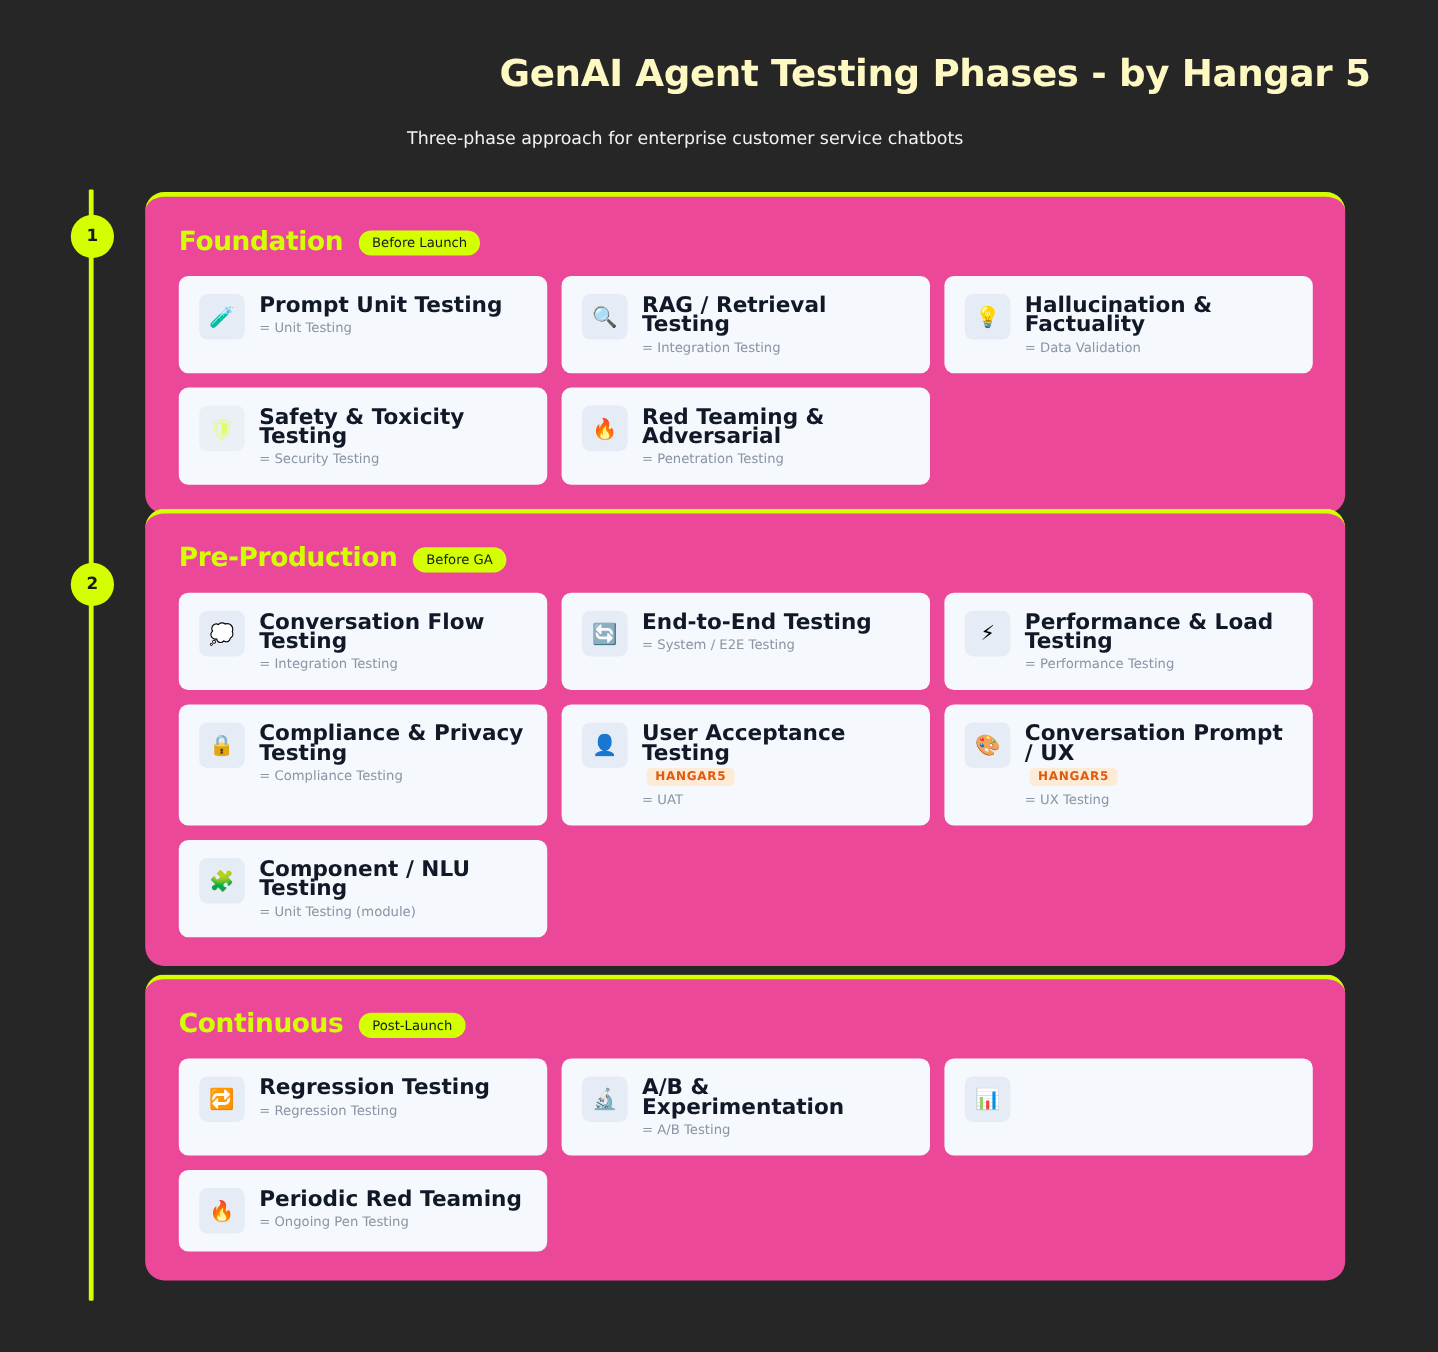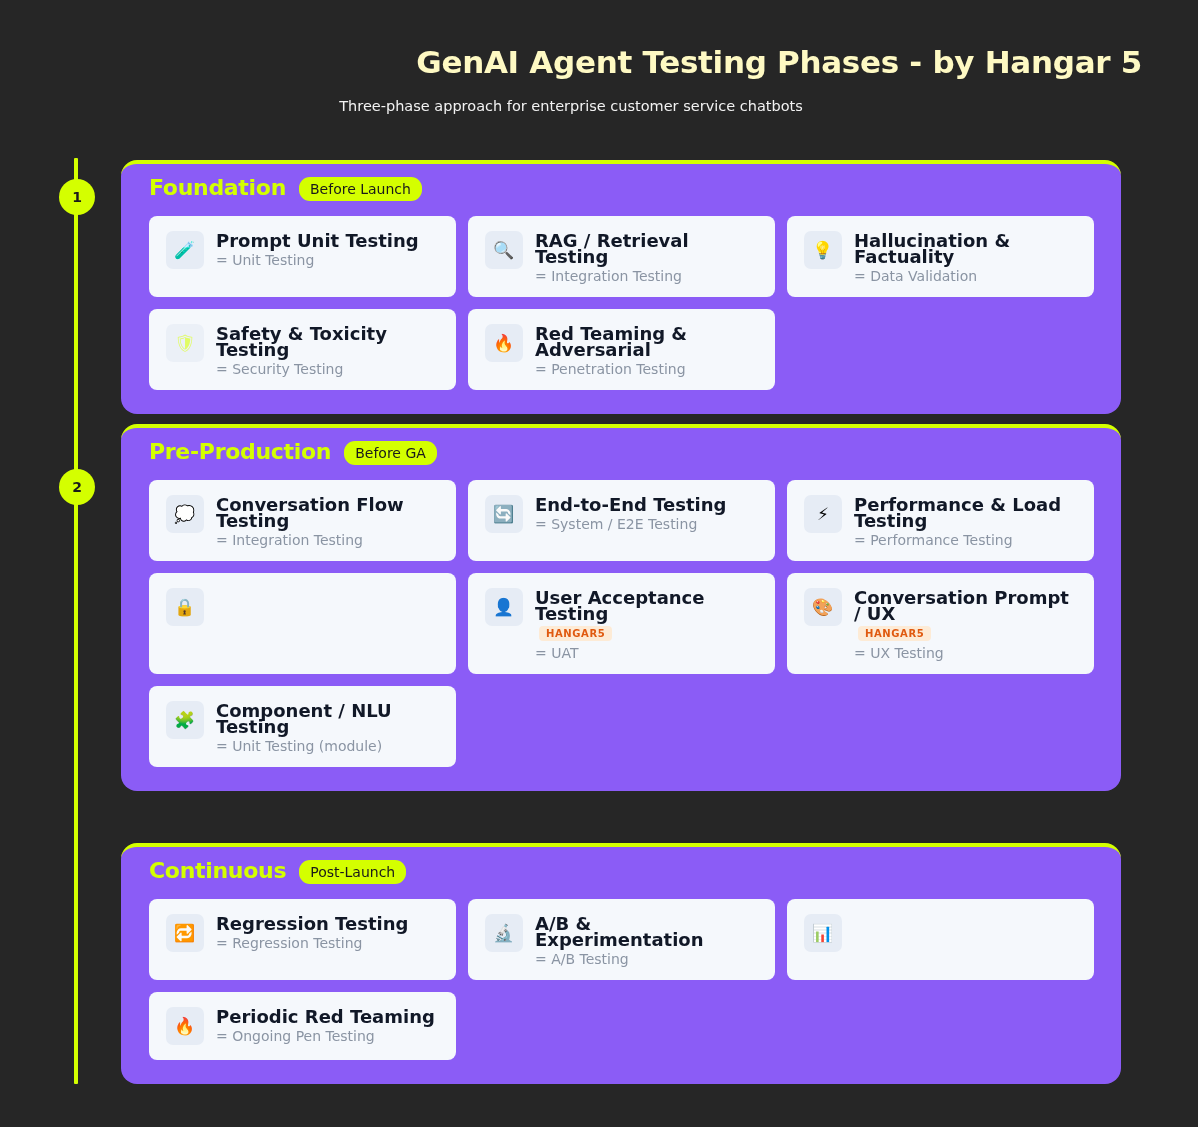--- a/index.html
+++ b/index.html
@@ -1,54 +1,54 @@
 <!DOCTYPE html>
 <html><head>
   <meta charset="utf-8">
   <style>
     * { box-sizing: border-box; margin: 0; padding: 0; }
     html, body { width: 1198px; height: 1127px; background: #262626; overflow: hidden; }
     body { font-family: "DejaVu Sans", "Liberation Sans", sans-serif; position: relative; }
 
     .header { position: absolute; top: 44px; left: 0; width: 1142px; text-align: center; }
     .title { color: #fef9c3; font-size: 31px; font-weight: bold; letter-spacing: -0.3px; text-align: right; }
-    .subtitle { color: #f2f2f2; font-size: 14.5px; margin-top: 18px; }
+    .subtitle { color: #f2f2f2; font-size: 14.5px; margin-top: 28px; }
 
     .timeline-line { position: absolute; left: 74px; top: 158px; width: 4px; height: 926px; background: #d4ff00; border-radius: 1px; }
     .step-dot {
       position: absolute; left: 59px; width: 36px; height: 36px; border-radius: 50%;
       background: #d4ff00; color: #1a1a1a; font-weight: bold; font-size: 14px;
       display: flex; align-items: center; justify-content: center;
     }
 
     .phase {
       position: absolute; left: 121px; width: 1000px;
-      background: #8b5cf6; border-radius: 16px; border-top: 4px solid #d4ff00;
-      padding: 8px 27px 24px 28px;
+      background: #ec4899; border-radius: 16px; border-top: 4px solid #d4ff00;
+      padding: 22px 27px 24px 28px;
     }
     .phase-head { display: flex; align-items: center; height: 30px; margin-bottom: 14px; }
     .phase-title { color: #d4ff00; font-size: 22px; font-weight: bold; letter-spacing: -0.3px; }
     .phase-badge {
-      margin-left: 13px; background: #d4ff00; color: #1a1a1a; font-size: 14px;
+      margin-left: 13px; background: #d4ff00; color: #1a1a1a; font-size: 11px;
       padding: 4px 11px; border-radius: 11px; margin-top: 3px;
     }
 
     .grid { display: grid; grid-template-columns: repeat(3, 307px); column-gap: 12px; row-gap: 12px; }
     .card {
       background: #f5f8fc; border-radius: 8px; padding: 14px 16px 14px 17px;
       display: flex; align-items: flex-start; min-height: 68px;
     }
     .icon-box {
       width: 38px; height: 38px; border-radius: 7px; background: #e6ecf5;
       display: flex; align-items: center; justify-content: center; flex-shrink: 0; font-size: 17px;
       margin-right: 12px; margin-top: 1px;
     }
     .card-text { display: flex; flex-direction: column; }
     .card-title { color: #111827; font-weight: bold; font-size: 18px; margin-top: 3px; line-height: 16px; }
-    .card-sub { color: #8a94a3; font-size: 14px; margin-top: 4px; line-height: 14px; }
+    .card-sub { color: #8a94a3; font-size: 11px; margin-top: 4px; line-height: 14px; }
     .tag {
       align-self: flex-start; margin: 4px 0 1px 4px; background: #fdebd6; color: #e05a10;
       font-size: 10px; font-weight: bold; letter-spacing: 0.6px; padding: 2px 7px; border-radius: 4px;
     }
   </style>
 </head>
 <body>
 
 <div class="header">
   <h1 class="title">GenAI Agent Testing Phases - by Hangar 5</h1>
@@ -125,20 +125,24 @@
         </div>
         <div class="card">
           <div class="icon-box">⚡</div>
           <div class="card-text">
             <div class="card-title">Performance &amp; Load Testing</div>
             <div class="card-sub">= Performance Testing</div>
           </div>
         </div>
         <div class="card">
           <div class="icon-box">🔒</div>
+          <div class="card-text">
+            <div class="card-title">Compliance &amp; Privacy Testing</div>
+            <div class="card-sub">= Compliance Testing</div>
+          </div>
         </div>
         <div class="card">
           <div class="icon-box">👤</div>
           <div class="card-text">
             <div class="card-title">User Acceptance Testing</div>
             <span class="tag">HANGAR5</span>
             <div class="card-sub">= UAT</div>
           </div>
         </div>
         <div class="card">
@@ -151,21 +155,21 @@
         </div>
         <div class="card">
           <div class="icon-box">🧩</div>
           <div class="card-text">
             <div class="card-title">Component / NLU Testing</div>
             <div class="card-sub">= Unit Testing (module)</div>
           </div>
         </div>
       </div>
     </section>
-    <section class="phase" style="top: 843px;">
+    <section class="phase" style="top: 812px;">
       <div class="phase-head">
         <h2 class="phase-title">Continuous</h2>
         <span class="phase-badge">Post-Launch</span>
       </div>
       <div class="grid">
         <div class="card">
           <div class="icon-box">🔁</div>
           <div class="card-text">
             <div class="card-title">Regression Testing</div>
             <div class="card-sub">= Regression Testing</div>

